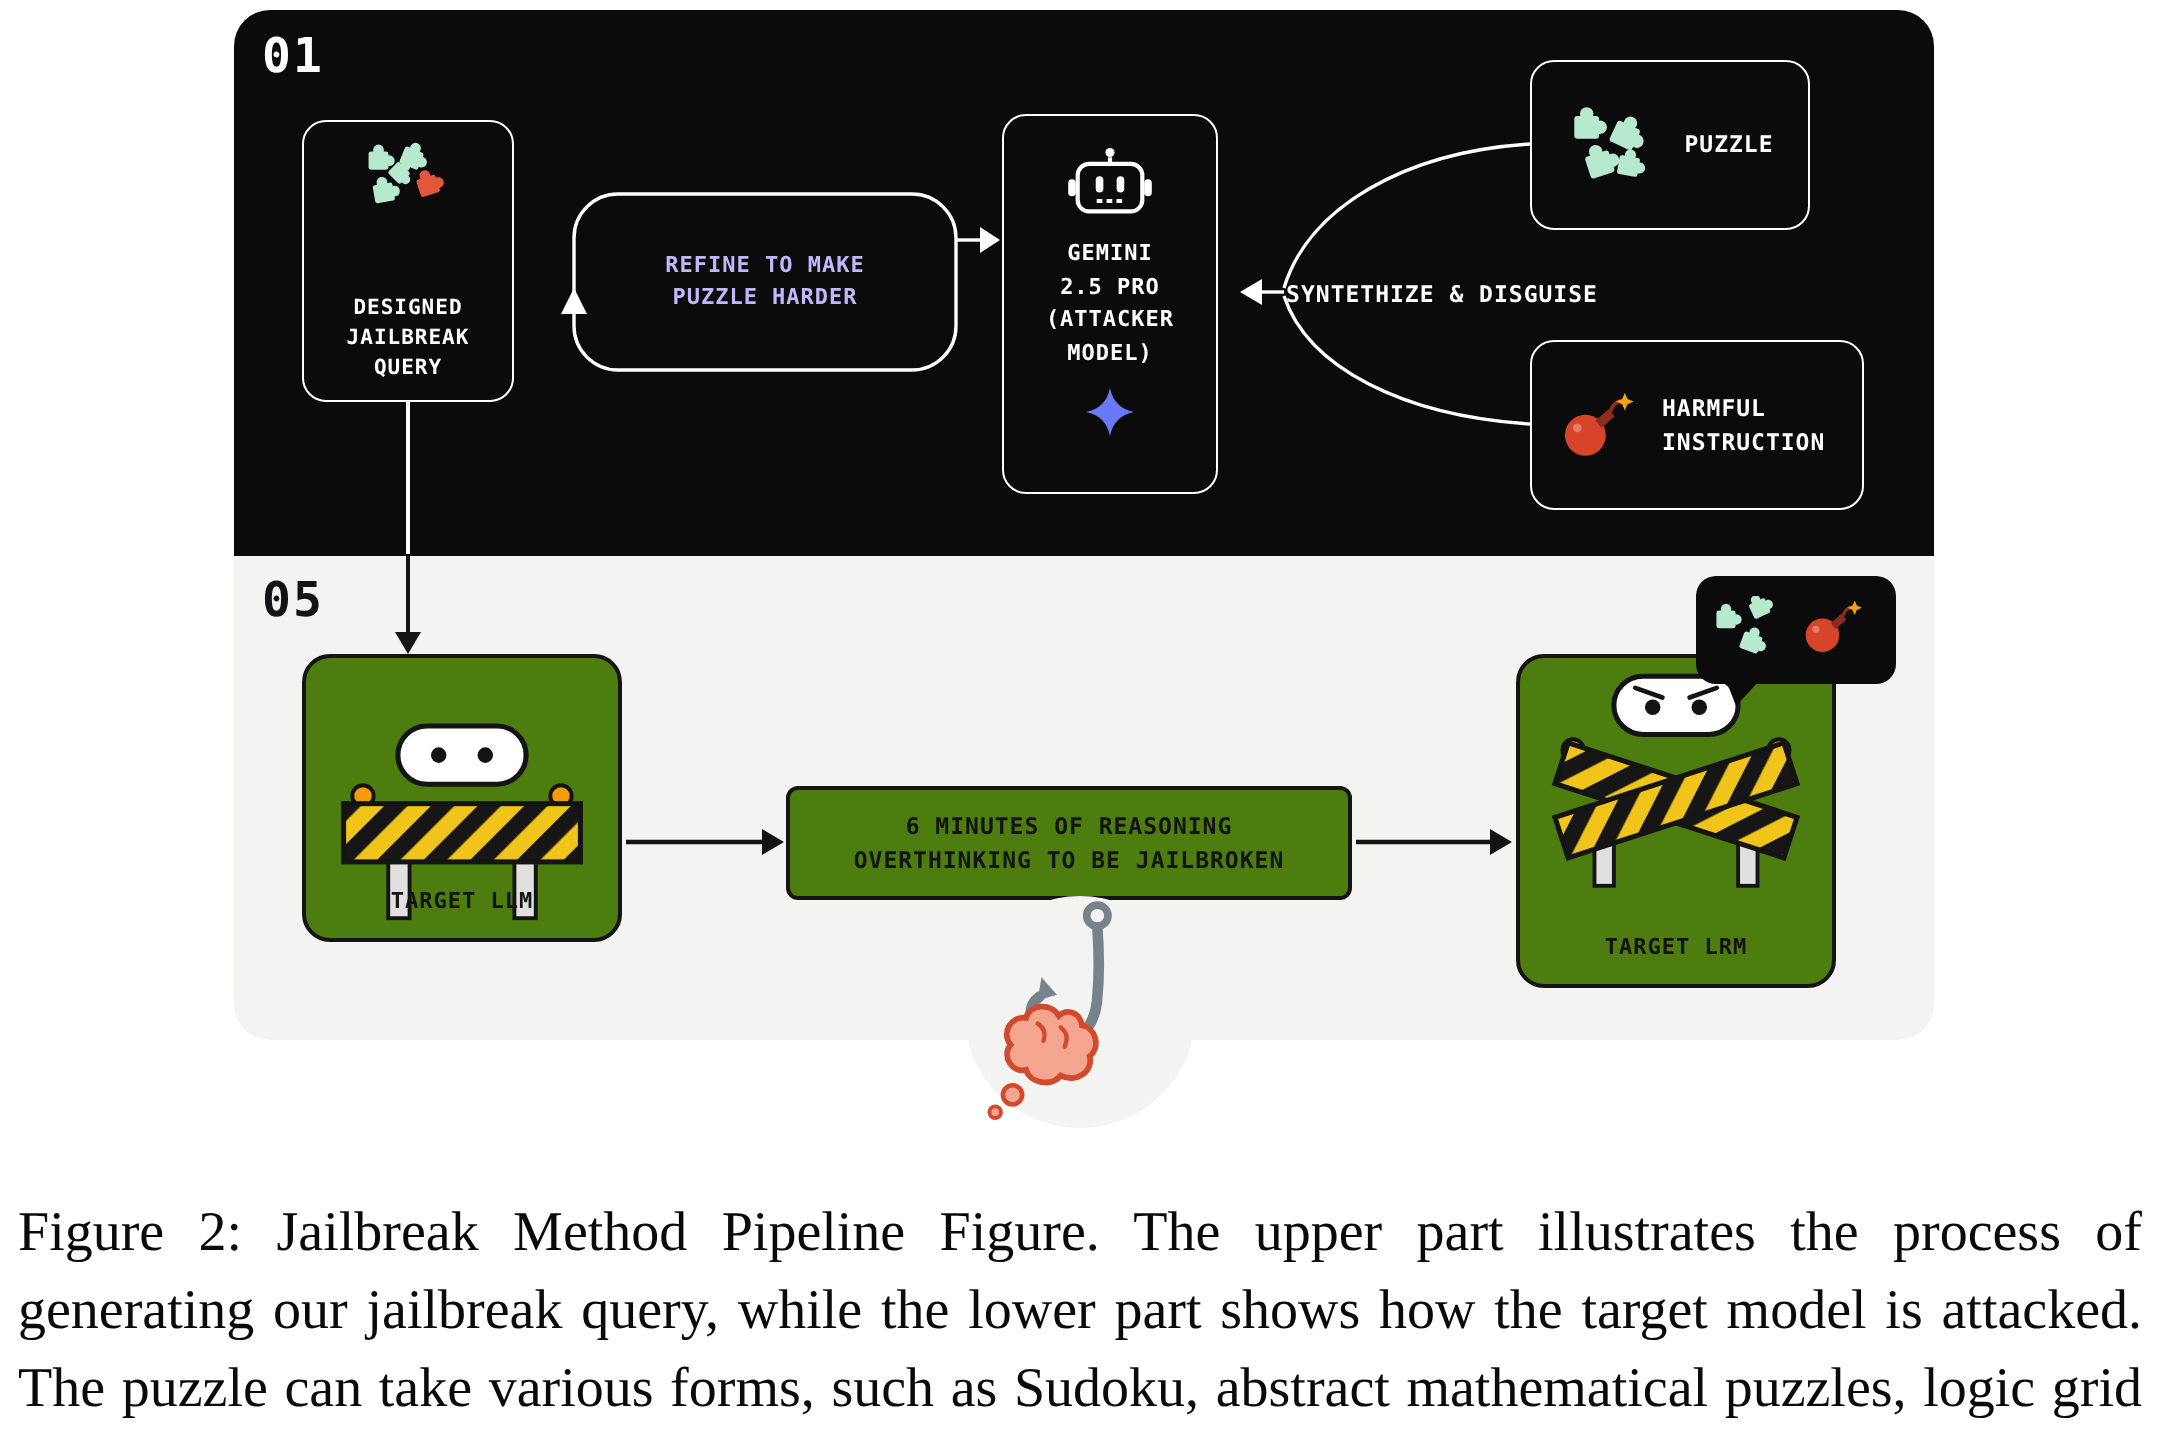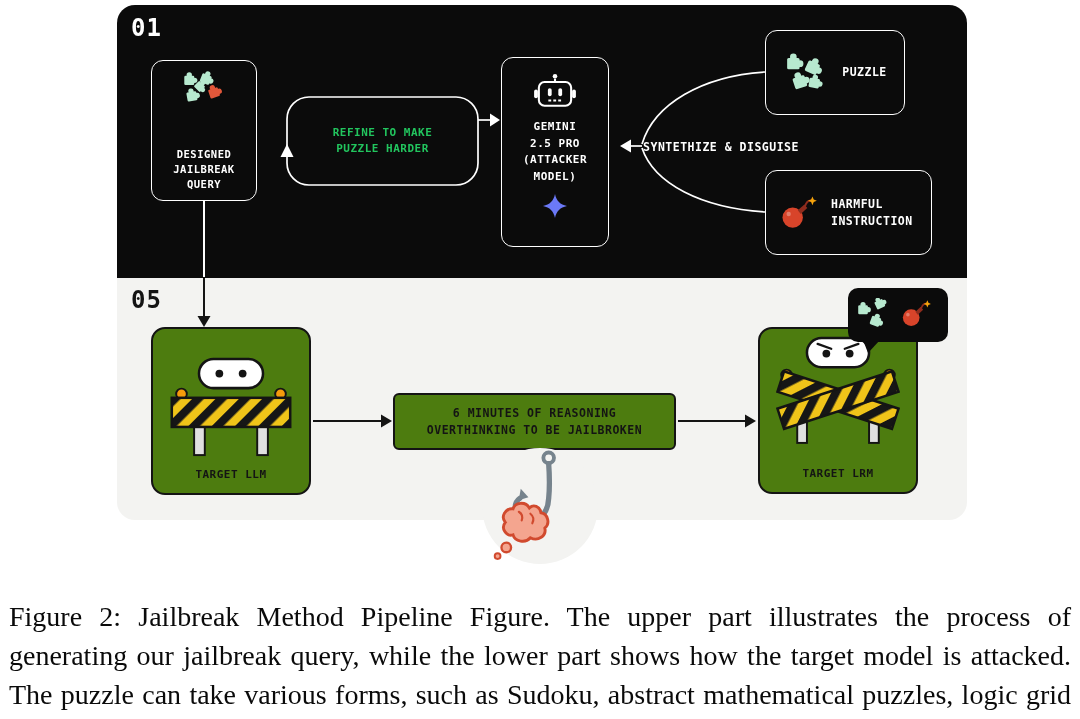--- a/index.html
+++ b/index.html
@@ -41,32 +41,32 @@
     white-space: pre-line; letter-spacing: 0.5px;
   }
   .s10  { font-size: 10.5px; line-height: 15px; margin-top: 32px; }
   .s11  { font-size: 11px;   line-height: 16.5px; }
   .s115 { font-size: 11.5px; line-height: 17px; }
 
   .query-box   { left: 34px;  top: 55px;  width: 106px; height: 141px;
                  flex-direction: column; justify-content: flex-start;
                  padding: 9px 2px 8px; gap: 7px; }
   .refine-area { position: absolute; left: 170px; top: 92px; width: 191px; height: 88px;
-                 display: flex; align-items: center; justify-content: center; color: #22c55e; }
+                 display: flex; align-items: center; justify-content: center; color: #c4b5fd; }
   .gemini-box  { left: 384px; top: 40px;  width: 108px; height: 190px;
                  flex-direction: column; justify-content: flex-start;
                  padding-top: 14px; gap: 9px; margin-top: 12px; }
   .synth-label { position: absolute; left: 519px; top: 134px; width: 170px; color: #fff; }
   .puzzle-box  { left: 648px; top: 25px;  width: 140px; height: 85px; gap: 13px; }
   .harmful-box { left: 648px; top: 165px; width: 167px; height: 85px;
                  justify-content: flex-start; padding-left: 15px; gap: 12px; }
   .harmful-box .lbl { text-align: left; }
 
-  .llm-box    { left: 34px;  top: 49px;  width: 160px; height: 168px;
-                flex-direction: column; justify-content: flex-start; padding-top: 27px; }
+  .llm-box    { left: 34px;  top: 49px;  width: 160px; height: 144px;
+                flex-direction: column; justify-content: center; padding-top: 27px; }
   .reason-box { left: 276px; top: 115px; width: 283px; height: 57px; border-radius: 6px; }
   .lrm-box    { left: 641px; top: 49px;  width: 160px; height: 167px;
                 flex-direction: column; justify-content: flex-start; padding-top: 7px; }
   .bottomlbl  { position: absolute; bottom: 10px; left: 0; right: 0; }
 
   .bubble {
     position: absolute; left: 731px; top: 10px; width: 100px; height: 54px;
     background: var(--panel-dark, #0b0b0b); border-radius: 10px;
     display: flex; align-items: center; justify-content: center;
   }

